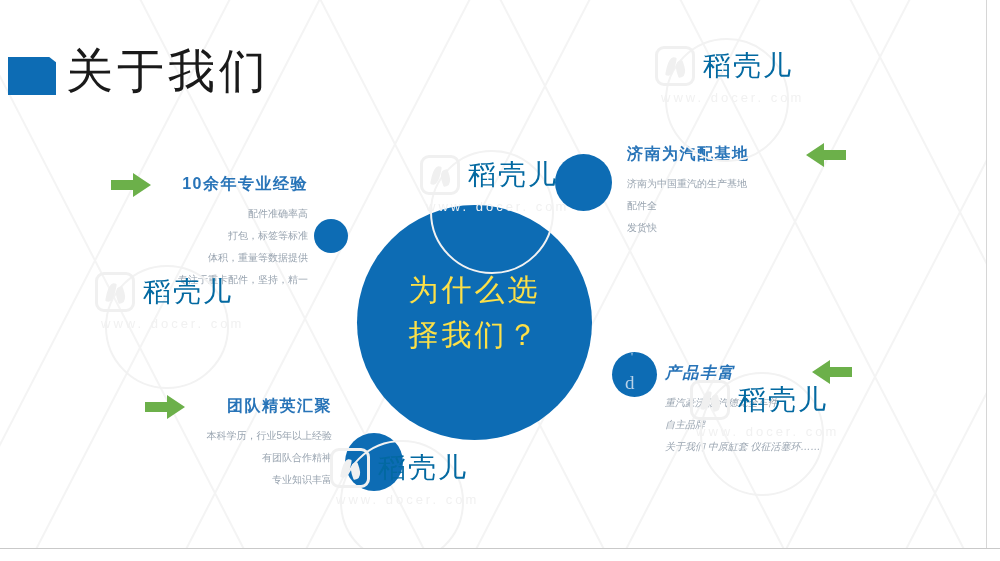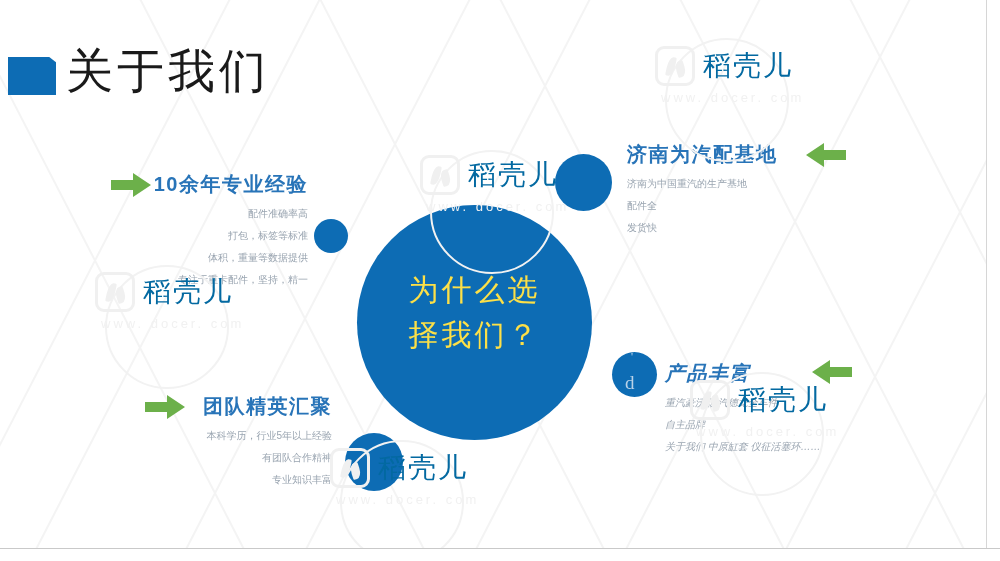--- a/index.html
+++ b/index.html
@@ -139,21 +139,21 @@
   }
   .arrow-right-1 { left: 111px; top: 173px; }
   .arrow-right-2 { left: 145px; top: 395px; }
   .arrow-left-1  { left: 806px; top: 143px; }
   .arrow-left-2  { left: 812px; top: 360px; }
 
   
   .block { position: absolute; z-index: 3; }
   .block-heading {
     color: #2874b8;
-    font-size: 20px;
+    font-size: 16px;
     line-height: 24px;
     font-weight: bold;
     letter-spacing: 1.5px;
     white-space: nowrap;
   }
   .block-body {
     color: #9aa5b1;
     font-size: 10px;
     line-height: 22px;
     margin-top: 7px;

